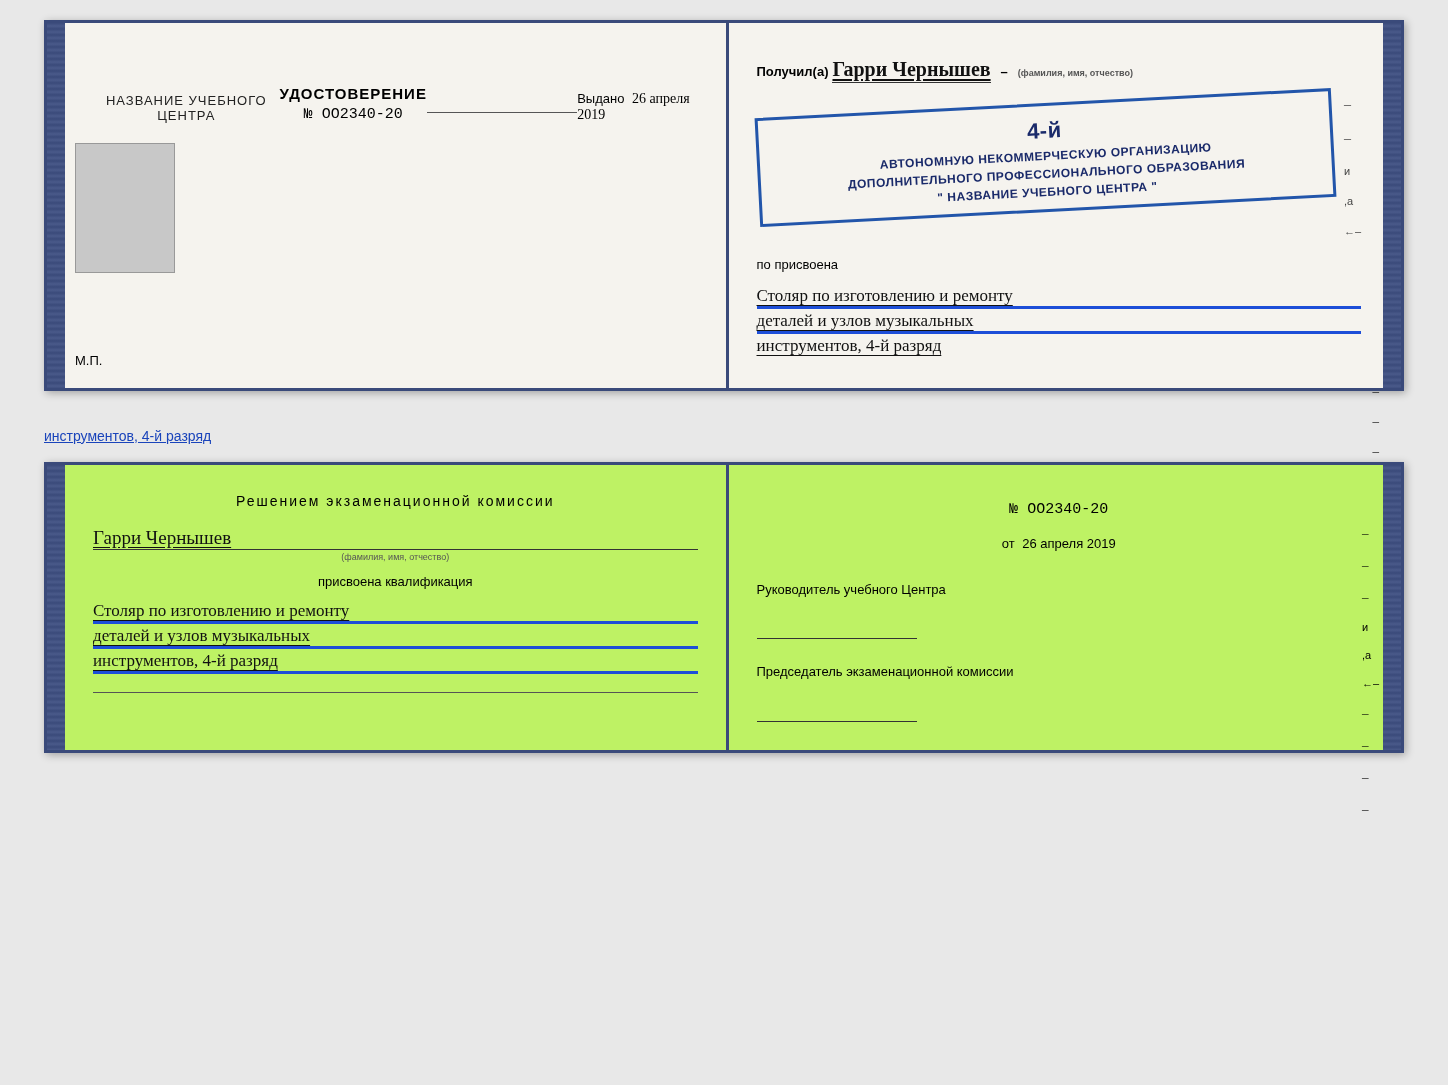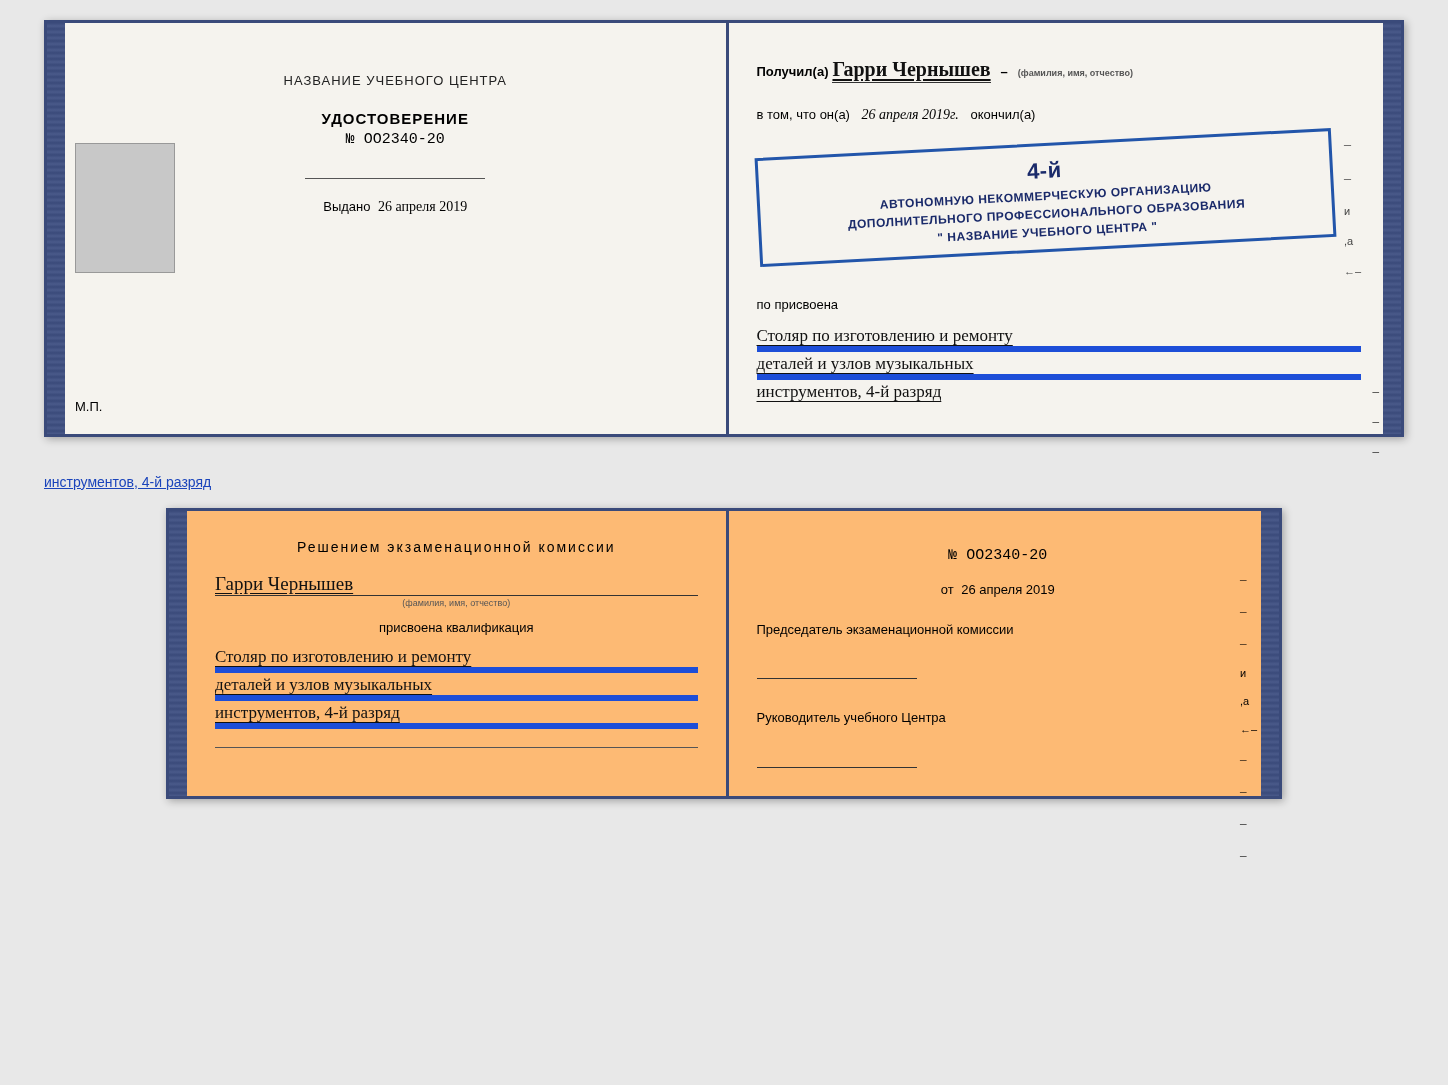--- a/index.html
+++ b/index.html
@@ -187,21 +187,21 @@
     .po-professii {
       font-size: 13px;
       font-family: Arial, sans-serif;
       margin-top: 8px;
     }
 
     .handwritten-line {
       font-family: 'Segoe Script', 'Brush Script MT', cursive;
       font-size: 17px;
       color: #111;
-      border-bottom: 6px solid #1d4ed8;
+      border-bottom: 3px solid #1d4ed8;
       display: block;
       margin-bottom: 2px;
       text-decoration: underline;
       text-decoration-style: solid;
       text-underline-offset: 4px;
     }
 
     
     .document-caption {
       width: 1360px;
@@ -212,22 +212,22 @@
     }
 
     .caption-underline {
       text-decoration: underline;
       color: #1a44bb;
     }
 
     
     .bottom-spread {
       display: flex;
-      width: 1116px;
-      background: #fdba74;
+      width: 1360px;
+      background: #bef264;
       border: 3px solid #3a4a7a;
       box-shadow: 2px 2px 8px rgba(0,0,0,0.3);
       position: relative;
     }
 
     .bottom-page-left, .bottom-page-right {
       flex: 1;
       padding: 28px 28px;
       position: relative;
     }
@@ -355,21 +355,21 @@
     }
   </style>
 </head>
 <body>
 
 <div class="document-spread">
 
   <div class="page-left" style="padding-left:46px; padding-right:28px;">
     <div class="photo-placeholder"></div>
 
-    <div style="width:100%; display:flex; flex-direction:column; align-items:center; padding-top: 10px;">
+    <div style="width:100%; display:flex; flex-direction:row; align-items:flex-end; padding-top: 10px;">
       <div class="org-name-label">НАЗВАНИЕ УЧЕБНОГО ЦЕНТРА</div>
 
       <div class="udostoverenie-block">
         <div class="udostoverenie-title">УДОСТОВЕРЕНИЕ</div>
         <div class="udostoverenie-number">№ OO2340-20</div>
       </div>
 
       <div style="border-bottom:1px solid #555; width:180px; margin:30px 0 10px;"></div>
 
       <div class="vydano-line">
@@ -383,25 +383,20 @@
 
   <div class="page-right" style="padding-left:28px; padding-right:40px;">
 
     <div class="poluchil-line">
       <span style="font-family:Arial,sans-serif; font-size:13px;">Получил(а)</span>
       <span class="poluchil-name">Гарри Чернышев</span>
       <span style="font-size:13px; font-family:Arial; margin:0 6px;">–</span>
       <span class="fio-hint">(фамилия, имя, отчество)</span>
     </div>
 
-    <div class="vtom-block" style="margin-top:14px;">
-      <span>в том, что он(а)</span>
-      <span class="vtom-date" style="margin: 0 8px;">26 апреля 2019г.</span>
-      <span>окончил(а)</span>
-    </div>
 
     <div style="display:flex; align-items:flex-start; gap:10px; margin-top:4px;">
       <div style="display:flex; flex-direction:column; flex:1;">
         <div class="stamp-block">
           <div class="stamp-rank">4-й</div>
           <div>АВТОНОМНУЮ НЕКОММЕРЧЕСКУЮ ОРГАНИЗАЦИЮ</div>
           <div>ДОПОЛНИТЕЛЬНОГО ПРОФЕССИОНАЛЬНОГО ОБРАЗОВАНИЯ</div>
           <div>" НАЗВАНИЕ УЧЕБНОГО ЦЕНТРА "</div>
         </div>
       </div>
@@ -458,30 +453,30 @@
 
   <div class="bottom-page-right" style="padding-right:40px;">
 
     <div class="protocol-number">№  OO2340-20</div>
 
     <div class="ot-date">
       <span>от</span>
       <span style="margin-left:4px;">26 апреля 2019</span>
     </div>
 
+    <div class="predsedatel-block" style="margin-top:20px;">
+      <div>Руководитель учебного Центра</div>
+      <span class="signature-line"></span>
+    </div>
+
     <div class="predsedatel-block">
       <div>Председатель экзаменационной комиссии</div>
       <span class="signature-line"></span>
     </div>
 
-    <div class="predsedatel-block" style="margin-top:20px;">
-      <div>Руководитель учебного Центра</div>
-      <span class="signature-line"></span>
-    </div>
-
     <div style="position:absolute; right:22px; top:60px; display:flex; flex-direction:column; gap:16px;">
       <span style="font-size:13px;">–</span>
       <span style="font-size:13px;">–</span>
       <span style="font-size:13px;">–</span>
       <span style="font-size:11px; font-family:Arial;">и</span>
       <span style="font-size:11px; font-family:Arial;">,а</span>
       <span style="font-size:11px; font-family:Arial;">←–</span>
       <span style="font-size:13px;">–</span>
       <span style="font-size:13px;">–</span>
       <span style="font-size:13px;">–</span>

